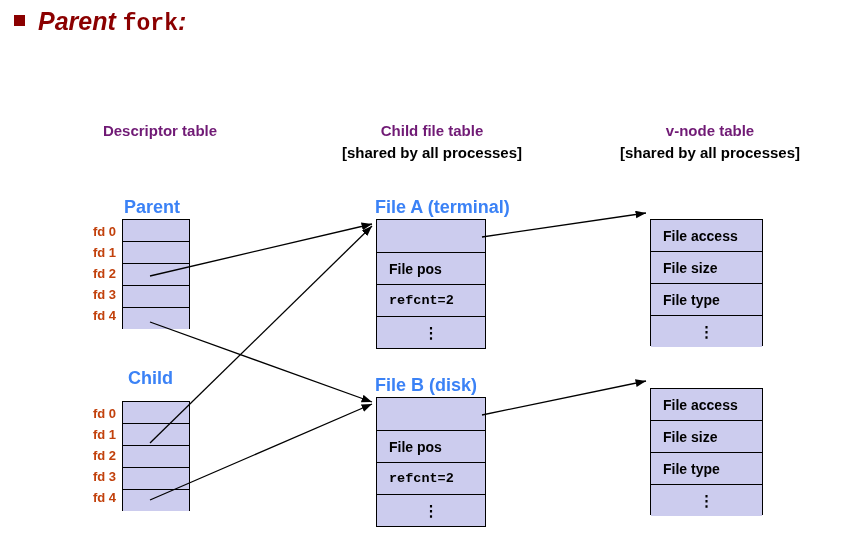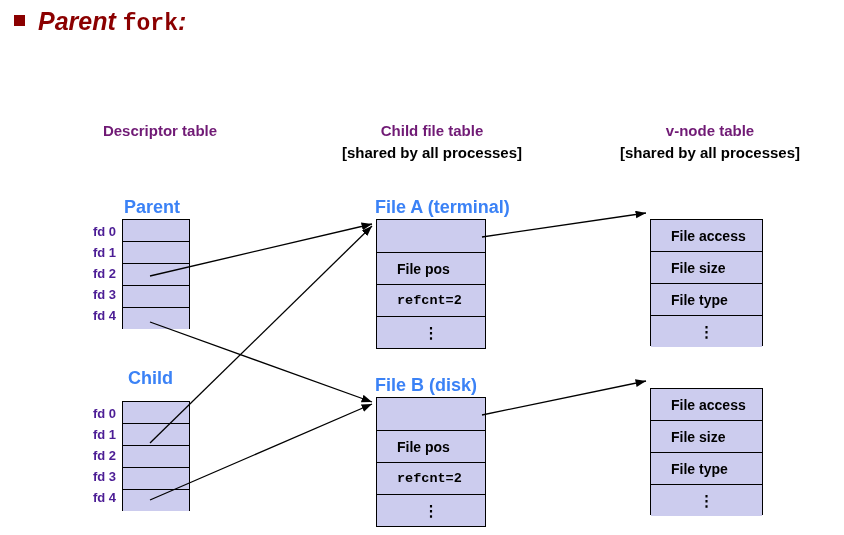--- a/index.html
+++ b/index.html
@@ -108,21 +108,21 @@
     box-sizing: border-box;
     border-bottom: 1px solid #000000;
     background: #ccccee;
     display: flex;
     align-items: center;
   }
   .tbl .row:last-child {
     border-bottom: none;
   }
   .tbl .row .cell-text {
-    padding-left: 20px;
+    padding-left: 12px;
     font-size: 14px;
     font-weight: bold;
     color: #000000;
     white-space: nowrap;
   }
   .tbl .row .cell-text.mono {
     font-family: "Liberation Mono", monospace;
     font-size: 13.5px;
   }
   .tbl .row .cell-text.dots {
@@ -133,21 +133,21 @@
     letter-spacing: 0;
   }
 
   
   .fd-label {
     position: absolute;
     font-size: 13px;
     font-weight: bold;
     text-align: right;
     width: 34px;
-    color: #4c1d95;
+    color: #c2410c;
   }
 
   
   svg.arrows {
     position: absolute;
     left: 0;
     top: 0;
     width: 844px;
     height: 535px;
     pointer-events: none;

